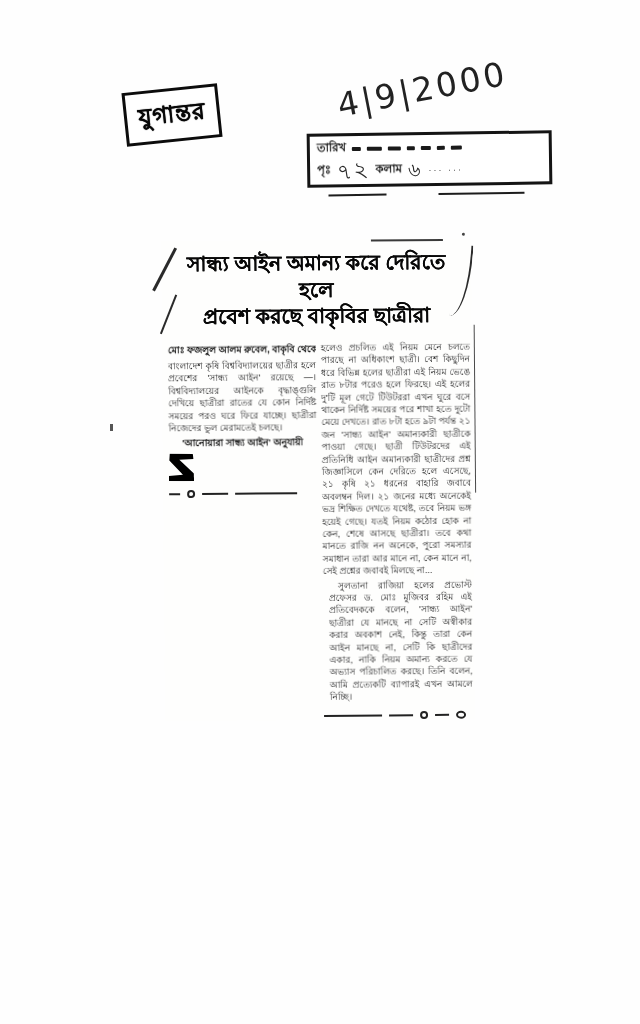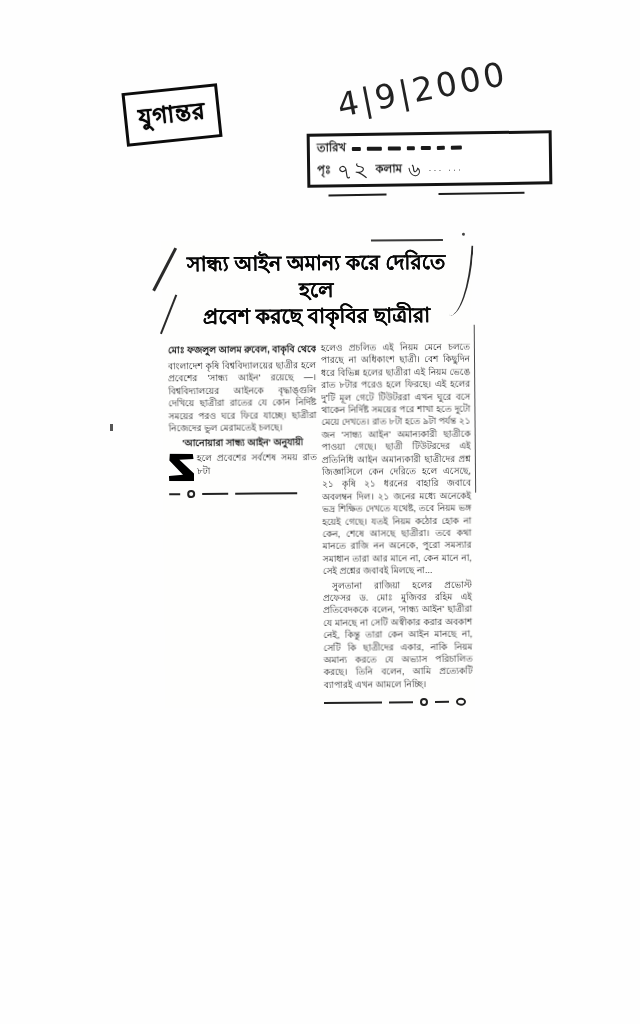--- a/index.html
+++ b/index.html
@@ -86,21 +86,21 @@
   }
   .last-line-wrap { position:relative; margin-top:1px; min-height:30px; }
   .ink-mark {
     position:absolute; left:0px; top:1px; width:25px; height:28px; background:#000;
     clip-path:polygon(4% 0, 96% 2%, 99% 20%, 42% 22%, 100% 72%, 100% 100%, 0 98%, 0 80%, 56% 76%, 2% 24%);
   }
   .last-line { margin-left:28px; }
   .end-rule { display:flex; align-items:center; gap:7px; margin-top:8px; }
   .seg { height:2px; background:#222; display:inline-block; }
   .ring { width:8px; height:8px; border:2px solid #222; border-radius:50%; background:transparent; display:inline-block; }
-  .indent { text-indent:9px; }
+  .indent { text-indent:9px;margin-left:6px; }
   .speck { position:absolute; left:110px; top:424px; width:3px; height:7px; background:#555; }
 </style>
 </head>
 <body>
 
 <div class="page">
 
   <div class="masthead">
     <span>যুগান্তর</span>
   </div>
@@ -146,21 +146,20 @@
     <div class="right-edge-line"></div>
 
     <div class="cols">
 
       <div class="col-left">
         <div class="byline">মোঃ ফজলুল আলম রুবেল, বাকৃবি থেকে</div>
         <p class="body-text">বাংলাদেশ কৃষি বিশ্ববিদ্যালয়ের ছাত্রীর হলে প্রবেশের 'সান্ধ্য আইন' রয়েছে —। বিশ্ববিদ্যালয়ের আইনকে বৃদ্ধাঙ্গুলি দেখিয়ে ছাত্রীরা রাতের যে কোন নির্দিষ্ট সময়ের পরও ঘরে ফিরে যাচ্ছে। ছাত্রীরা নিজেদের ভুল মেরামতেই চলছে।</p>
         <div class="bold-line">'আনোয়ারা সান্ধ্য আইন' অনুযায়ী</div>
         <div class="last-line-wrap">
           <div class="ink-mark"></div>
-          <p class="body-text last-line">হলে প্রবেশের সর্বশেষ সময় রাত ৮টা</p>
         </div>
         <div class="end-rule">
           <span class="seg" style="width:11px"></span>
           <span class="ring"></span>
           <span class="seg" style="width:26px"></span>
           <span class="seg" style="width:62px"></span>
         </div>
       </div>
 
       <div class="col-right">

